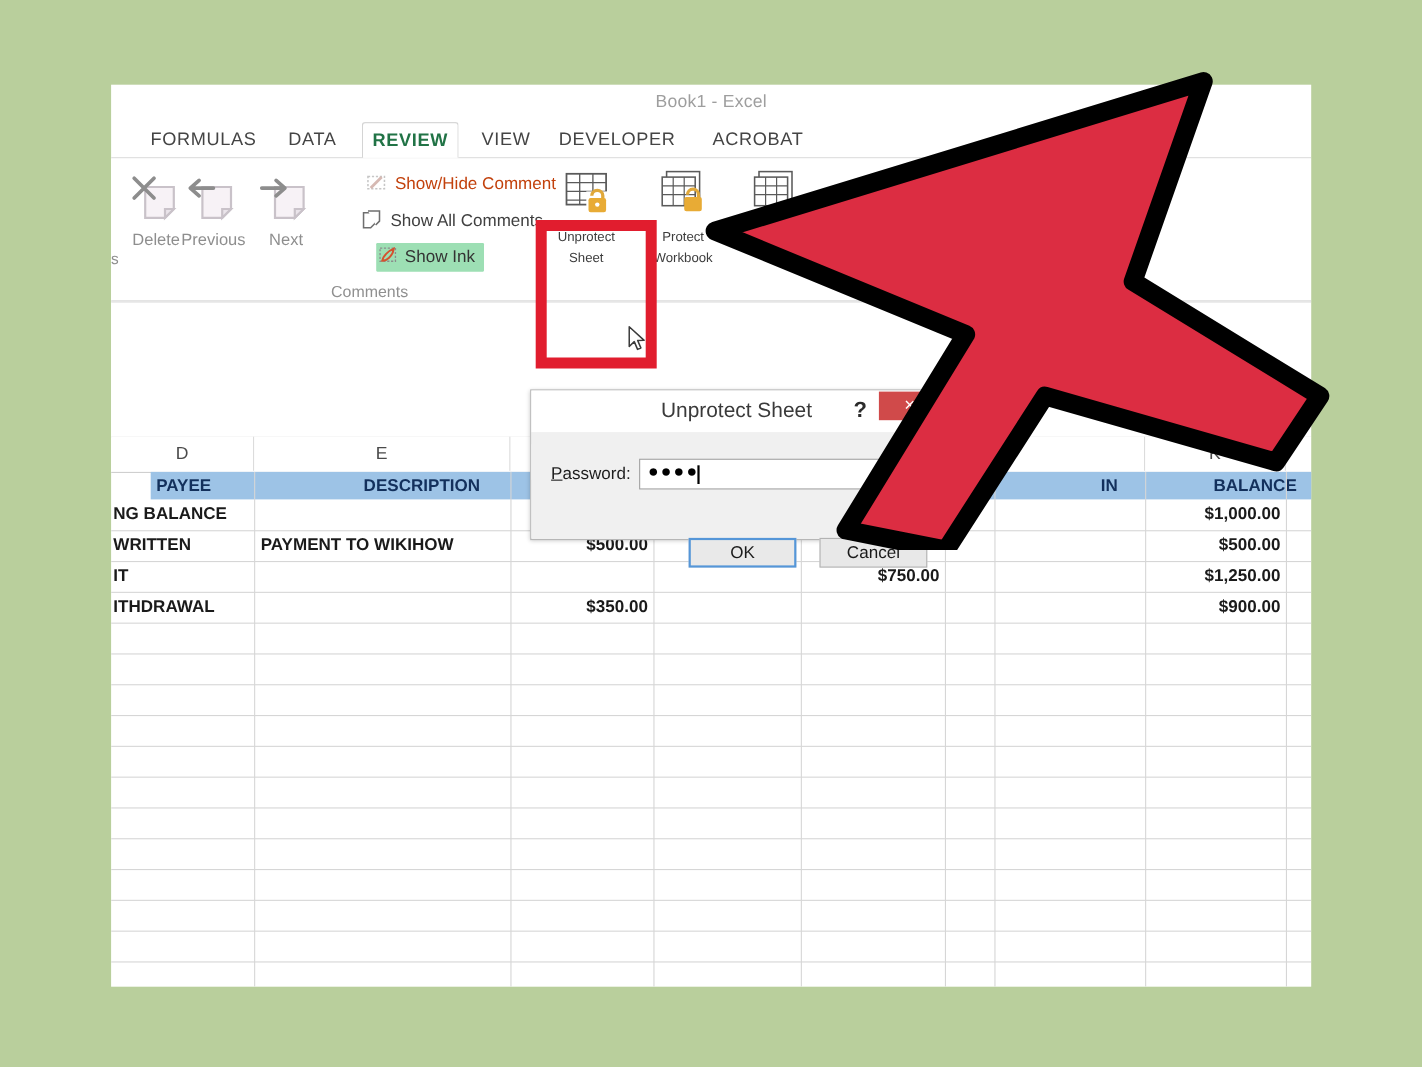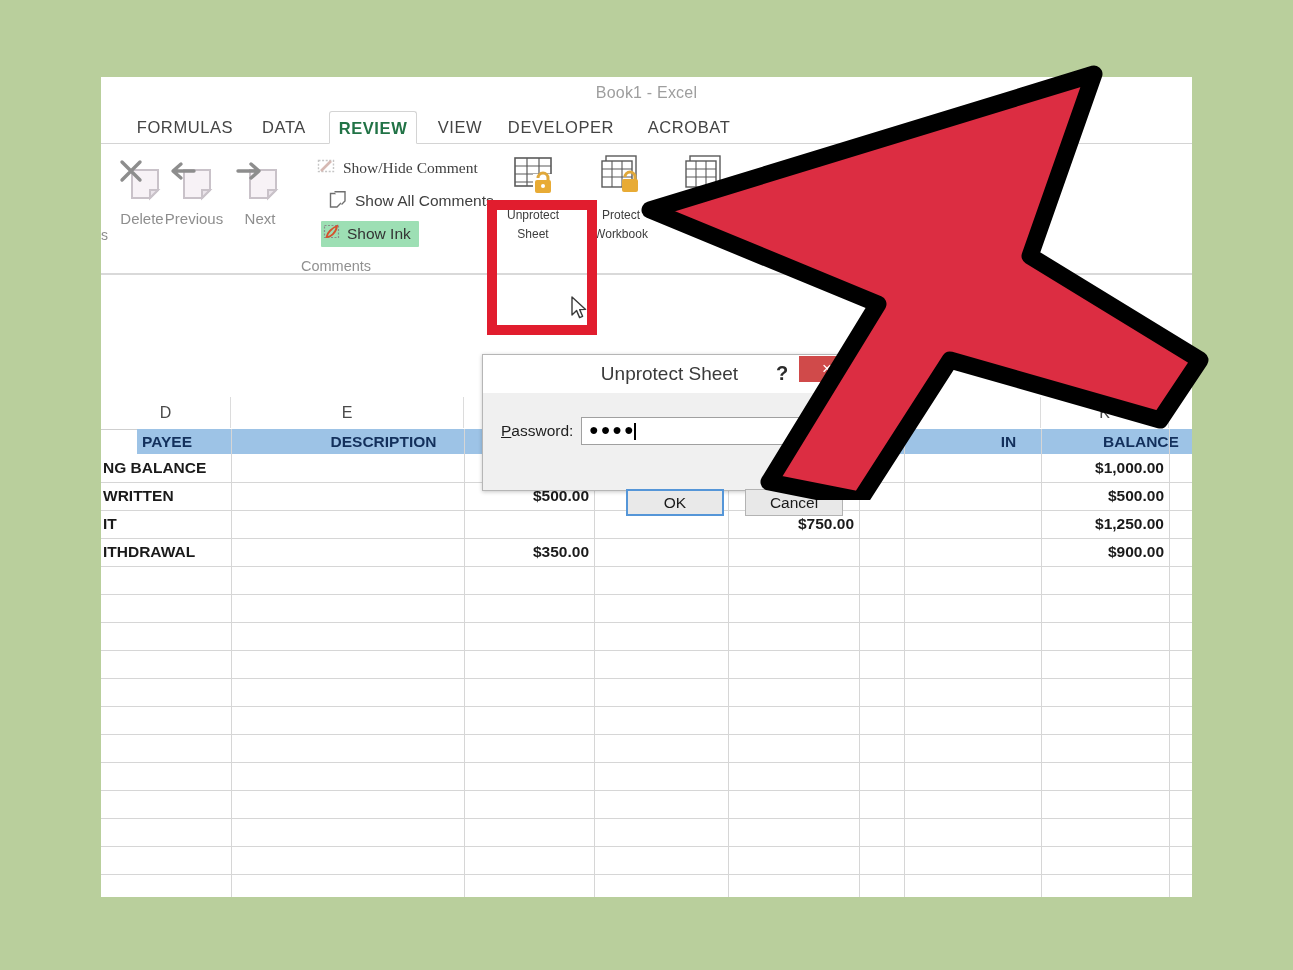--- a/index.html
+++ b/index.html
@@ -78,23 +78,23 @@
   #btn-delete{left:10px;}
   #btn-previous{left:62px;text-align:center;}
   #btn-next{left:128px;}
 
   
   .small-cmd{
     position:absolute;height:26px;line-height:26px;
     font-size:15.5px;white-space:nowrap;
     padding-left:26px;
   }
-  #cmd-showhide{left:216px;top:11px;color:#404040;font-family:Liberation Serif, serif;}
+  #cmd-showhide{left:232px;top:11px;color:#c2410c;}
   #cmd-showall {left:228px;top:44px;color:#404040;}
-  #cmd-showink {left:220px;top:77px;color:#333333;background:#9ddfb4;
+  #cmd-showink {left:241px;top:77px;color:#333333;background:#9ddfb4;
                 padding-right:8px;border-radius:1px;}
 
   #group-comments-label{
     position:absolute;left:155px;top:114px;width:160px;text-align:center;
     font-size:14.5px;color:#909090;
   }
 
   
   .protect-btn{
     position:absolute;top:8px;width:76px;text-align:center;
@@ -444,20 +444,21 @@
       <div id="selected-cell">
         <div id="selected-cell-handle"></div>
       </div>
       <div id="validation-dropdown">
         <div class="caret"></div>
       </div>
     </div>
 
     <div class="data-row" style="top:85px;">
       <div class="data-cell align-left" style="left:0px;width:130px;padding-left:2px;">WRITTEN</div>
+      <div class="data-cell align-left" style="left:132px;width:231px;padding-left:4px;">PAYMENT TO WIKIHOW</div>
       <div class="data-cell align-right" style="left:365px;width:128px;">$500.00</div>
       <div class="data-cell align-right" style="left:495px;width:132px;"></div>
       <div class="data-cell align-right" style="left:629px;width:129px;"></div>
       <div class="data-cell align-right" style="left:805px;width:135px;"></div>
       <div class="data-cell align-right" style="left:942px;width:126px;">$500.00</div>
     </div>
 
     <div class="data-row" style="top:113px;">
       <div class="data-cell align-left" style="left:0px;width:130px;padding-left:2px;">IT</div>
       <div class="data-cell align-left" style="left:132px;width:231px;padding-left:4px;"></div>

